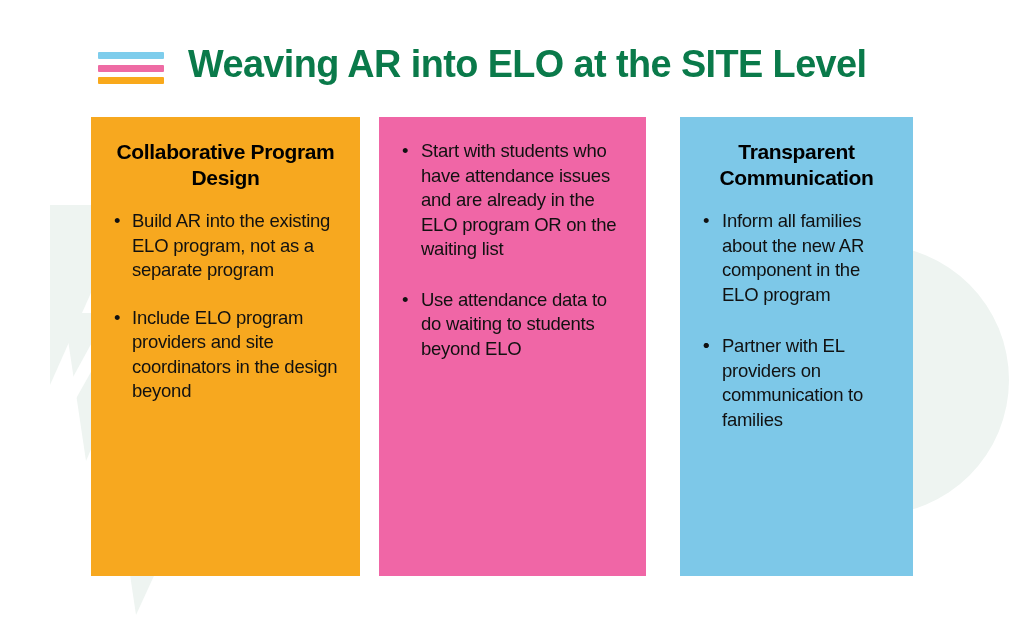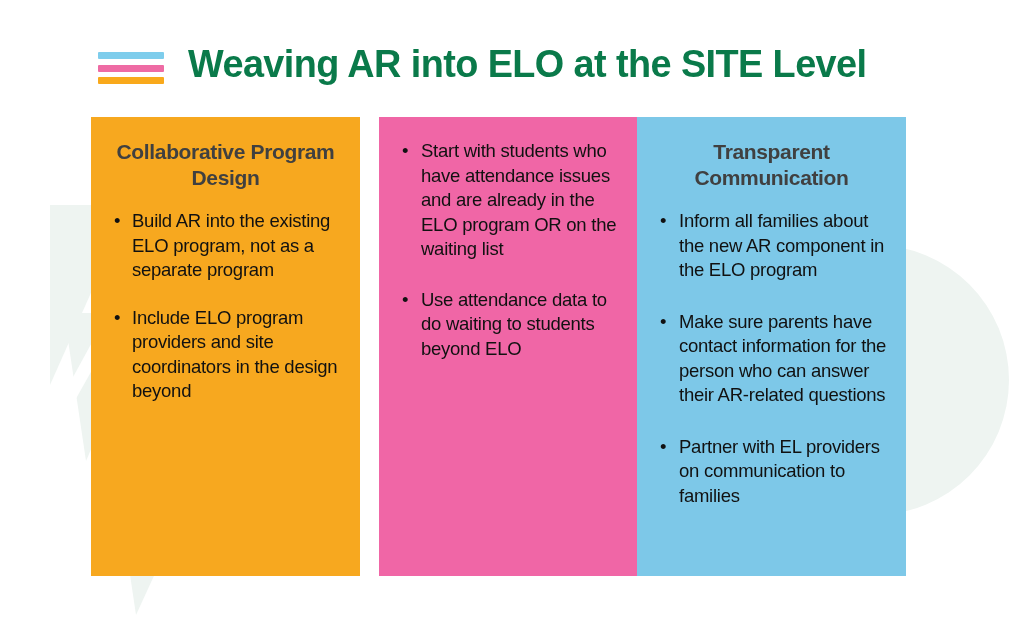--- a/index.html
+++ b/index.html
@@ -89,28 +89,28 @@
   .card {
     position: absolute;
     top: 0;
     height: 459px;
     box-sizing: border-box;
     padding: 22px 16px 10px 16px;
     overflow: hidden;
   }
   #card-0 { left: 91px;  width: 269px; }
   #card-1 { left: 379px; width: 267px; }
-  #card-2 { left: 637px; width: 269px; }
+  #card-2 { left: 680px; width: 233px; }
 
   .card-title {
     text-align: center;
     font-size: 21px;
     font-weight: bold;
     line-height: 26px;
-    color: #404040;
+    color: #000000;
     letter-spacing: -0.35px;
     margin: 0 0 18px 0;
     padding: 0 6px;
   }
   .card-list {
     margin: 0;
     padding: 0;
     list-style: none;
   }
   .card-list li {
@@ -177,17 +177,17 @@
   <div class="card" id="card-1" style="background: rgb(240, 102, 166);">
     <ul class="card-list">
         <li><span class="bullet">•</span><span>Start with students who have attendance issues and are already in the ELO program OR on the waiting list</span></li>
         <li><span class="bullet">•</span><span>Use attendance data to do waiting to students beyond ELO</span></li>
       </ul>
   </div>
   <div class="card" id="card-2" style="background: rgb(125, 200, 232);">
     <div class="card-title">Transparent Communication</div>
     <ul class="card-list">
         <li><span class="bullet">•</span><span>Inform all families about the new AR component in the ELO program</span></li>
-        <li><span class="bullet">•</span><span>Make sure parents have contact information for the person who can answer their AR-related questions</span></li>
+        <li><span class="bullet">•</span></li>
         <li><span class="bullet">•</span><span>Partner with EL providers on communication to families</span></li>
       </ul>
   </div>
 </div>
 
 </body></html>

